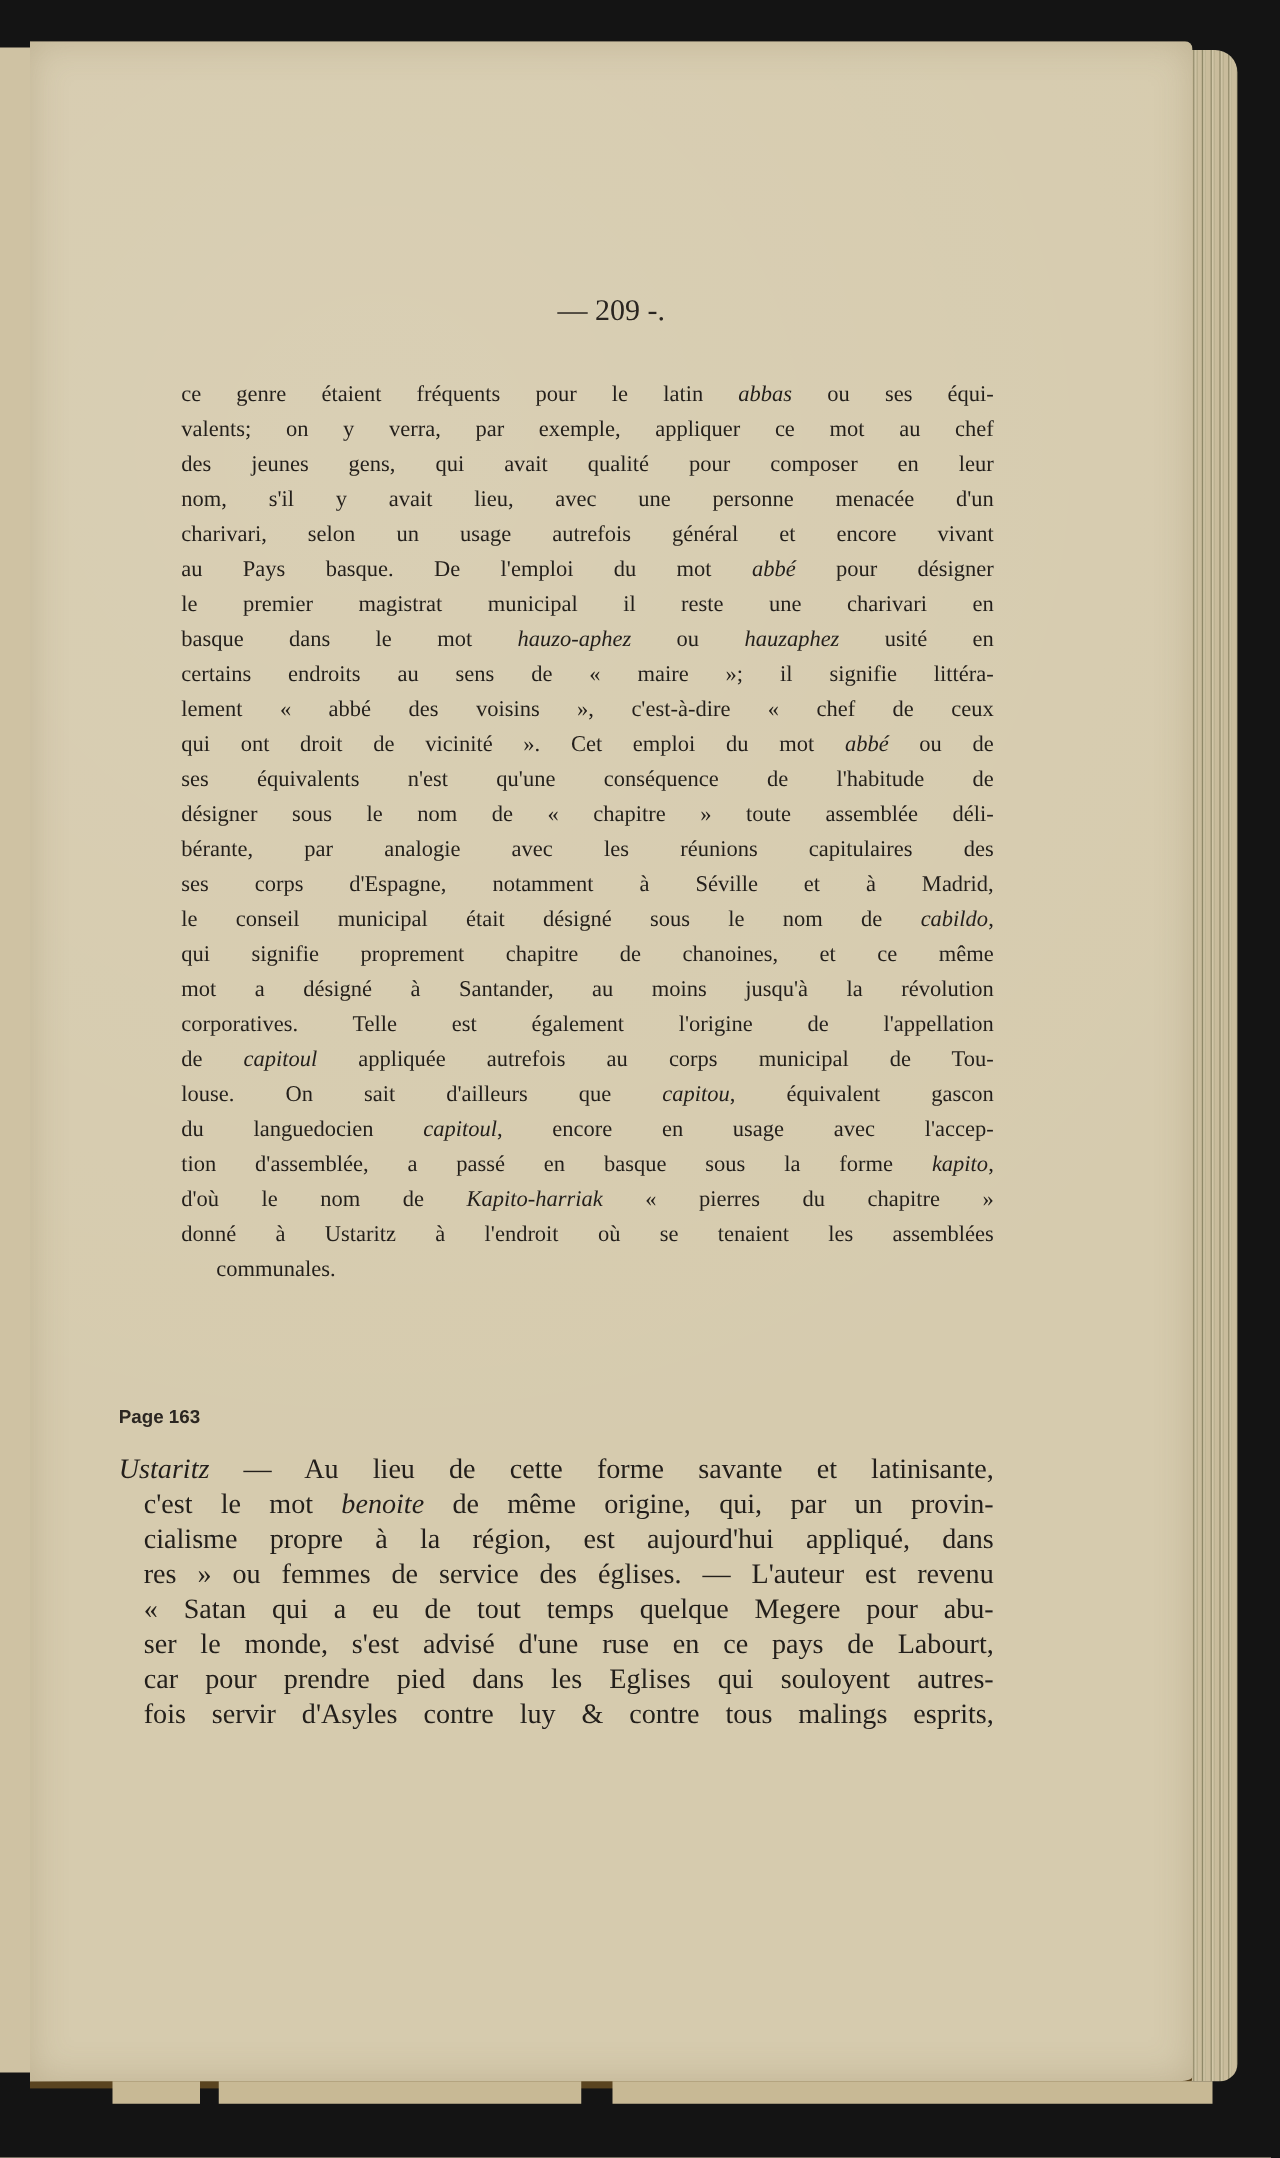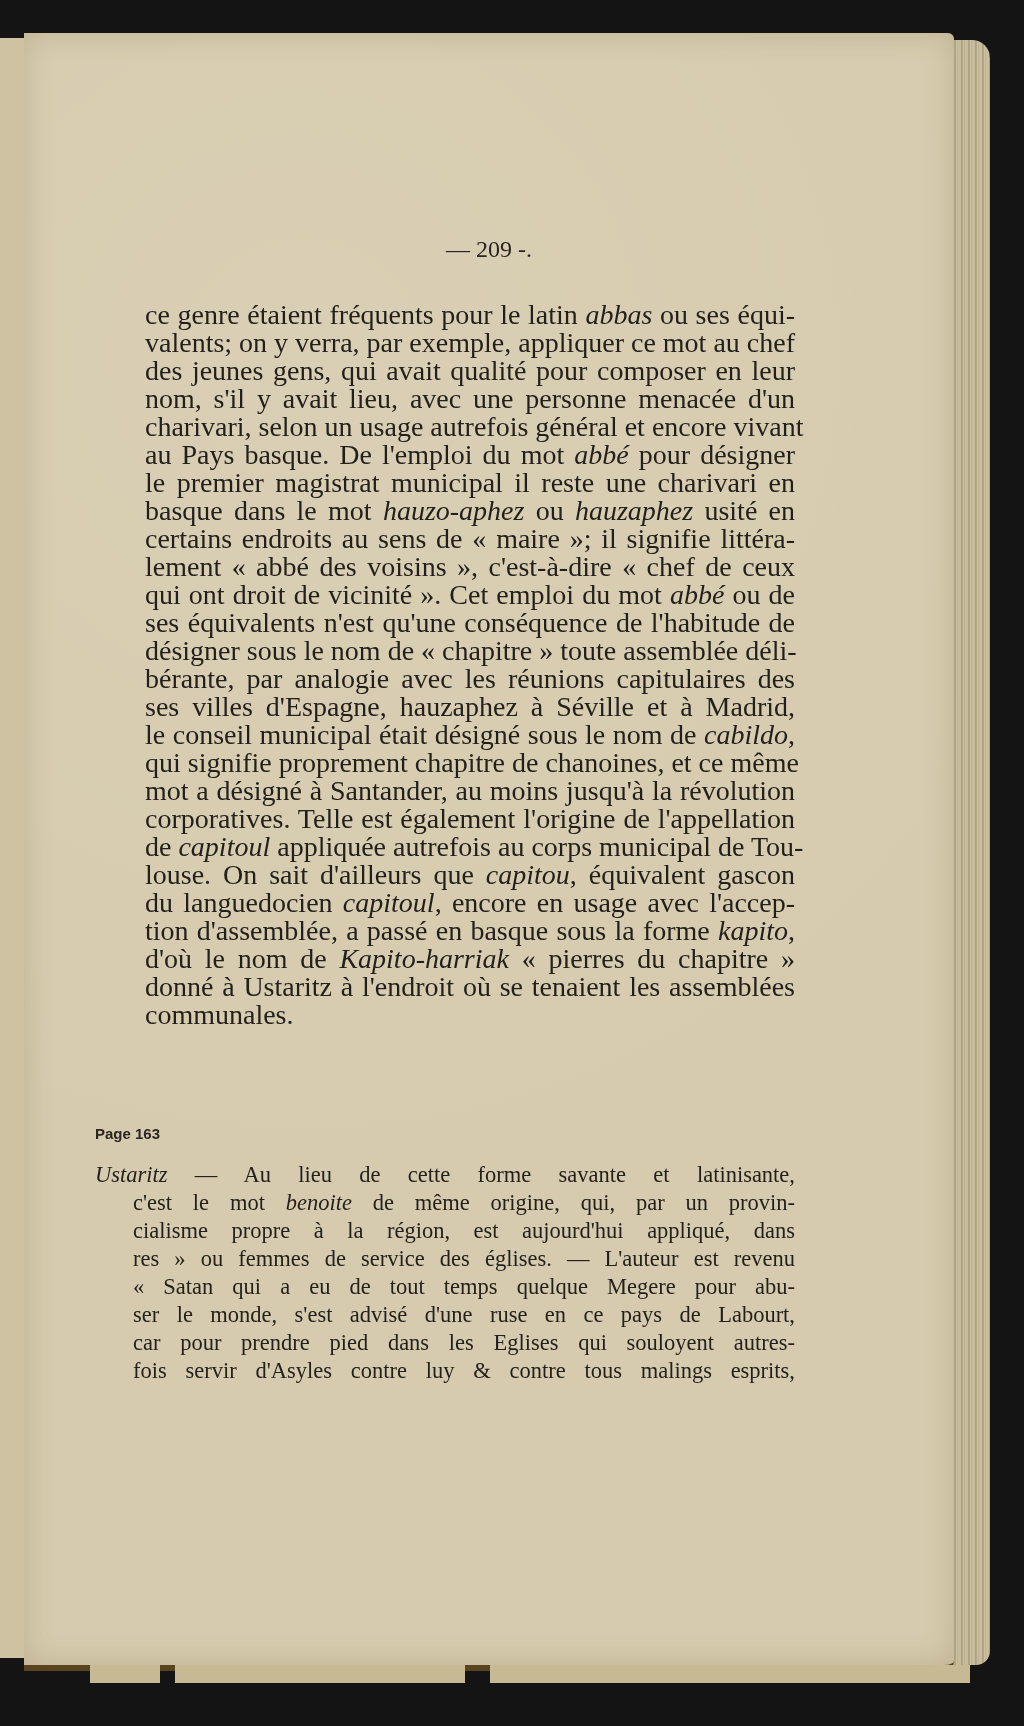--- a/index.html
+++ b/index.html
@@ -30,39 +30,39 @@
     }
     .torn-edge {
       position: absolute; top: 1665px; height: 18px; background: #c8b995;
     }
     .page-number {
       position: absolute; left: 0; width: 930px; top: 203px;
       text-align: center; font-size: 24px; color: #2a2520;
     }
     .text-block {
       position: absolute; left: 121px; top: 268px; width: 650px;
-      font-size: 28px; line-height: 28px; color: #231f1b;
+      font-size: 18px; line-height: 28px; color: #231f1b;
     }
     .line {
       display: block; text-align: justify; text-align-last: justify;
       white-space: nowrap; height: 28px;
     }
-    .line.last { text-align-last: left; }
+    .line.last { text-align-last: left; margin-left: 28px; }
     .line span.i { font-style: italic; }
     .section-ref {
       position: absolute; left: 71px; top: 1092px;
       font-family: "Liberation Sans", "DejaVu Sans", sans-serif;
       font-weight: bold; font-size: 15px; color: #2b2621; text-align: right;
     }
     .entry {
       position: absolute; left: 71px; top: 1128px; width: 700px;
       font-size: 22.5px; line-height: 28.3px; color: #231f1b;
     }
     .entry .line { padding-left: 0; }
-    .entry .line.indent { margin-left: 38px; }
+    .entry .line.indent { margin-left: 20px; }
     .i { font-style: italic; }
   </style>
 </head>
 <body>
 
 <div class="left-page"></div>
 <div class="page-stack"></div>
 
 <div class="page">
   <div class="page-number">— 209 -.</div>
@@ -74,21 +74,21 @@
       <span class="line"><span>charivari, selon un usage autrefois général et encore vivant</span></span>
       <span class="line"><span>au Pays basque. De l'emploi du mot </span><span class="i">abbé</span><span> pour désigner</span></span>
       <span class="line"><span>le premier magistrat municipal il reste une charivari en</span></span>
       <span class="line"><span>basque dans le mot </span><span class="i">hauzo-aphez</span><span> ou </span><span class="i">hauzaphez</span><span> usité en</span></span>
       <span class="line"><span>certains endroits au sens de « maire »; il signifie littéra-</span></span>
       <span class="line"><span>lement « abbé des voisins », c'est-à-dire « chef de ceux</span></span>
       <span class="line"><span>qui ont droit de vicinité ». Cet emploi du mot </span><span class="i">abbé</span><span> ou de</span></span>
       <span class="line"><span>ses équivalents n'est qu'une conséquence de l'habitude de</span></span>
       <span class="line"><span>désigner sous le nom de « chapitre » toute assemblée déli-</span></span>
       <span class="line"><span>bérante, par analogie avec les réunions capitulaires des</span></span>
-      <span class="line"><span>ses villes d'Espagne, hauzaphez à Séville et à Madrid,</span></span>
+      <span class="line"><span>ses corps d'Espagne, notamment à Séville et à Madrid,</span></span>
       <span class="line"><span>le conseil municipal était désigné sous le nom de </span><span class="i">cabildo</span><span>,</span></span>
       <span class="line"><span>qui signifie proprement chapitre de chanoines, et ce même</span></span>
       <span class="line"><span>mot a désigné à Santander, au moins jusqu'à la révolution</span></span>
       <span class="line"><span>corporatives. Telle est également l'origine de l'appellation</span></span>
       <span class="line"><span>de </span><span class="i">capitoul</span><span> appliquée autrefois au corps municipal de Tou-</span></span>
       <span class="line"><span>louse. On sait d'ailleurs que </span><span class="i">capitou</span><span>, équivalent gascon</span></span>
       <span class="line"><span>du languedocien </span><span class="i">capitoul</span><span>, encore en usage avec l'accep-</span></span>
       <span class="line"><span>tion d'assemblée, a passé en basque sous la forme </span><span class="i">kapito</span><span>,</span></span>
       <span class="line"><span>d'où le nom de </span><span class="i">Kapito-harriak</span><span> « pierres du chapitre »</span></span>
       <span class="line"><span>donné à Ustaritz à l'endroit où se tenaient les assemblées</span></span>

